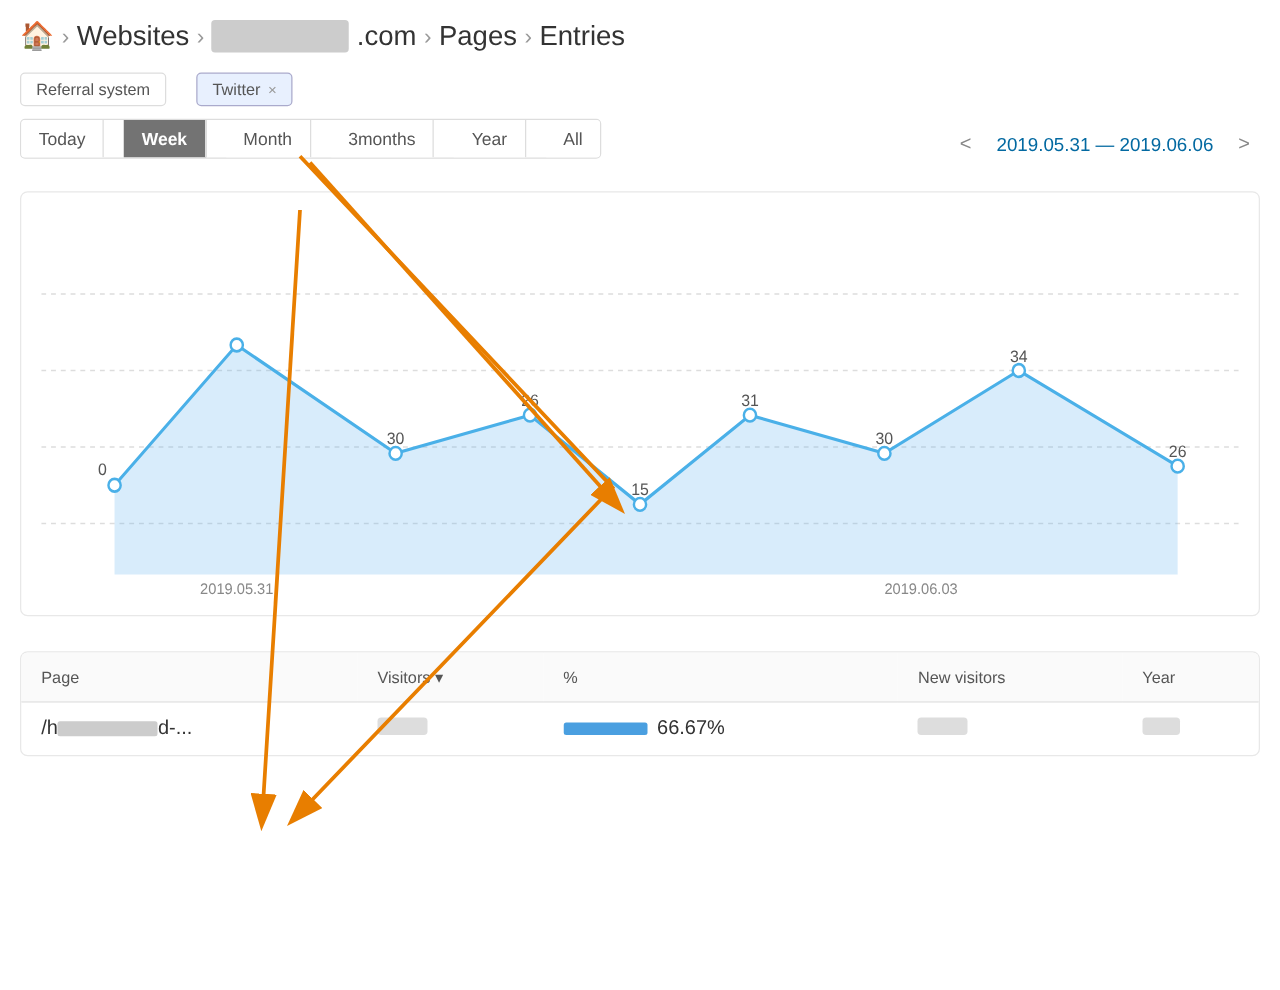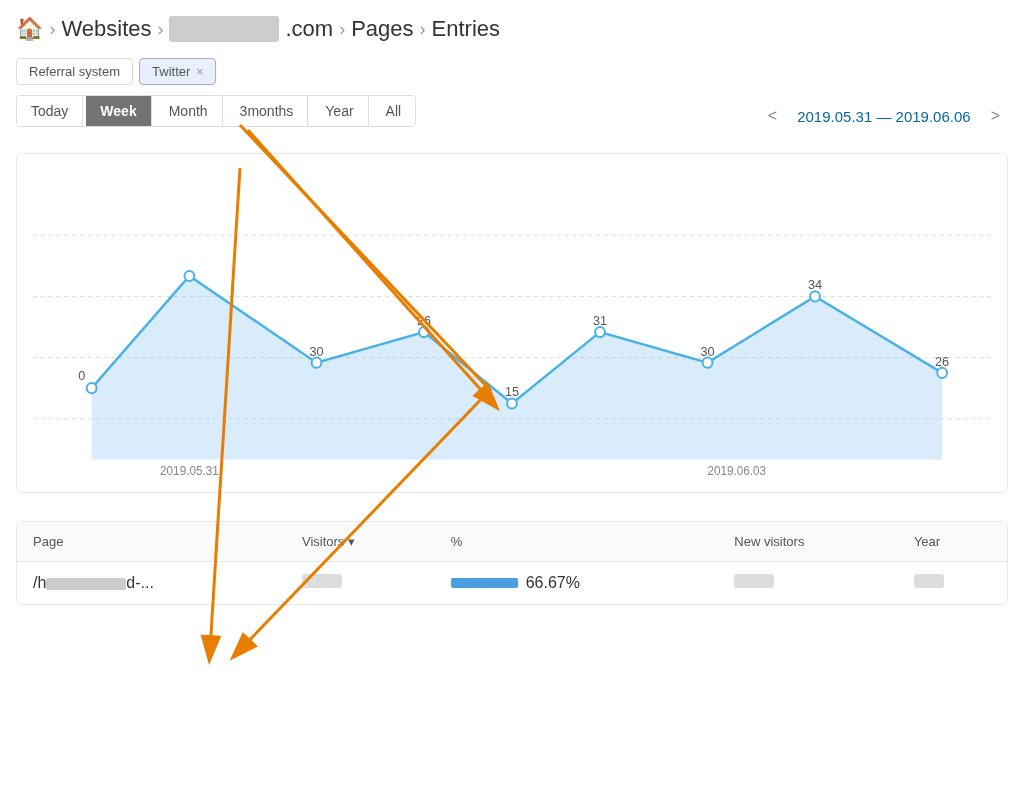--- a/index.html
+++ b/index.html
@@ -5,27 +5,27 @@
     * { box-sizing: border-box; margin: 0; padding: 0; }
     body { font-family: -apple-system, BlinkMacSystemFont, 'Segoe UI', Arial, sans-serif; background: #f5f5f5; font-size: 14px; color: #333; }
 
     .page-wrapper { background: #fff; width: 1024px; min-height: 792px; position: relative; padding: 16px; }
 
     
     .breadcrumb { display: flex; align-items: center; gap: 6px; font-size: 22px; font-weight: 500; color: #333; margin-bottom: 16px; }
     .breadcrumb-sep { color: #999; font-size: 18px; }
 
     
-    .filter-tabs { display: flex; gap: 3px; margin-bottom: 10px; border: 1px solid #ddd; border-radius: 4px; overflow: hidden; width: fit-content; }
+    .filter-tabs { display: flex; gap: 16px; margin-bottom: 10px; border: 1px solid #ddd; border-radius: 4px; overflow: hidden; width: fit-content; }
     .filter-tab { padding: 7px 14px; border-right: 1px solid #ddd; background: #fff; cursor: pointer; font-size: 14px; color: #555; user-select: none; }
     .filter-tab:last-child { border-right: none; }
     .filter-tab.active { background: #737373; color: #fff; font-weight: 600; }
 
     
-    .tag-tabs { display: flex; gap: 6px; margin-bottom: 10px; }
+    .tag-tabs { display: flex; gap: 24px; margin-bottom: 10px; }
     .tag-tab { padding: 5px 12px; border: 1px solid #ddd; border-radius: 4px; background: #fff; font-size: 13px; cursor: pointer; color: #555; display: flex; align-items: center; gap: 6px; }
     .tag-tab.active { background: #e8f0fe; border-color: #aac; }
     .tag-close { font-size: 12px; color: #999; cursor: pointer; }
 
     
     .controls-row { display: flex; align-items: center; gap: 8px; margin-bottom: 16px; flex-wrap: wrap; }
     .date-nav { display: flex; align-items: center; gap: 4px; margin-left: auto; }
     .date-range-label { font-size: 15px; color: #0369a1; padding: 0 8px; }
     .nav-btn { background: none; border: none; cursor: pointer; font-size: 16px; color: #888; padding: 4px 8px; }
 

